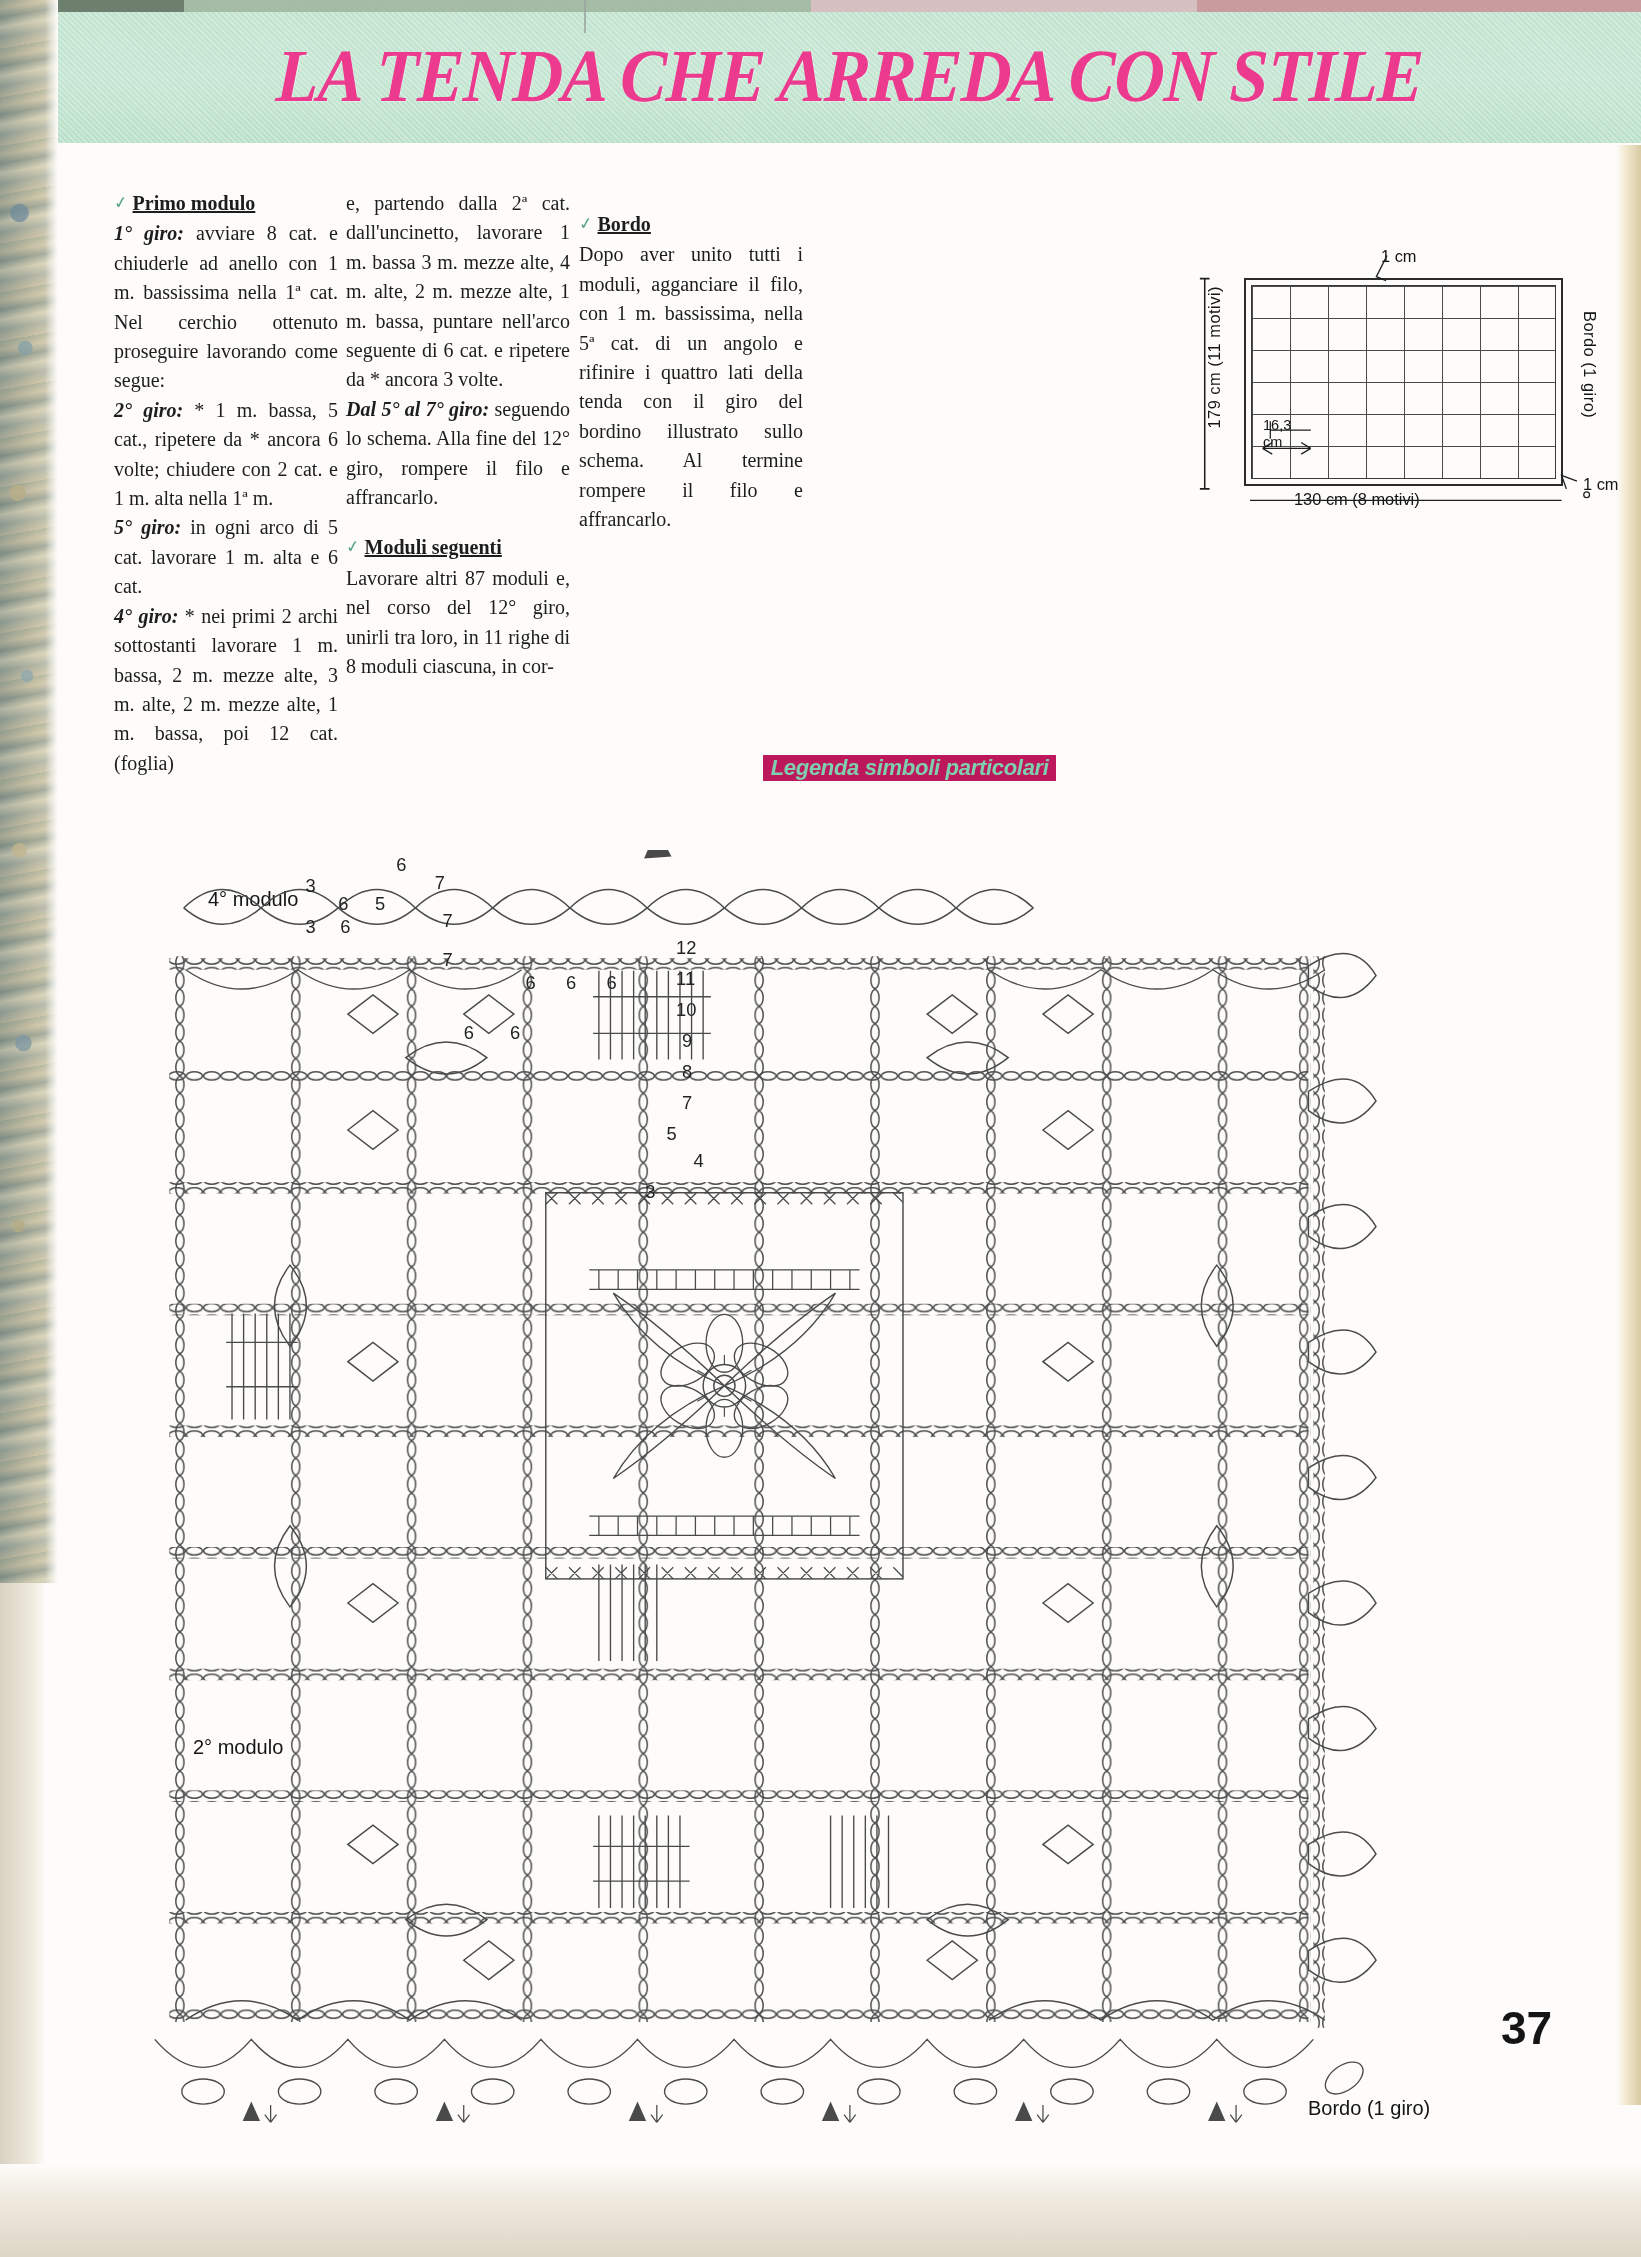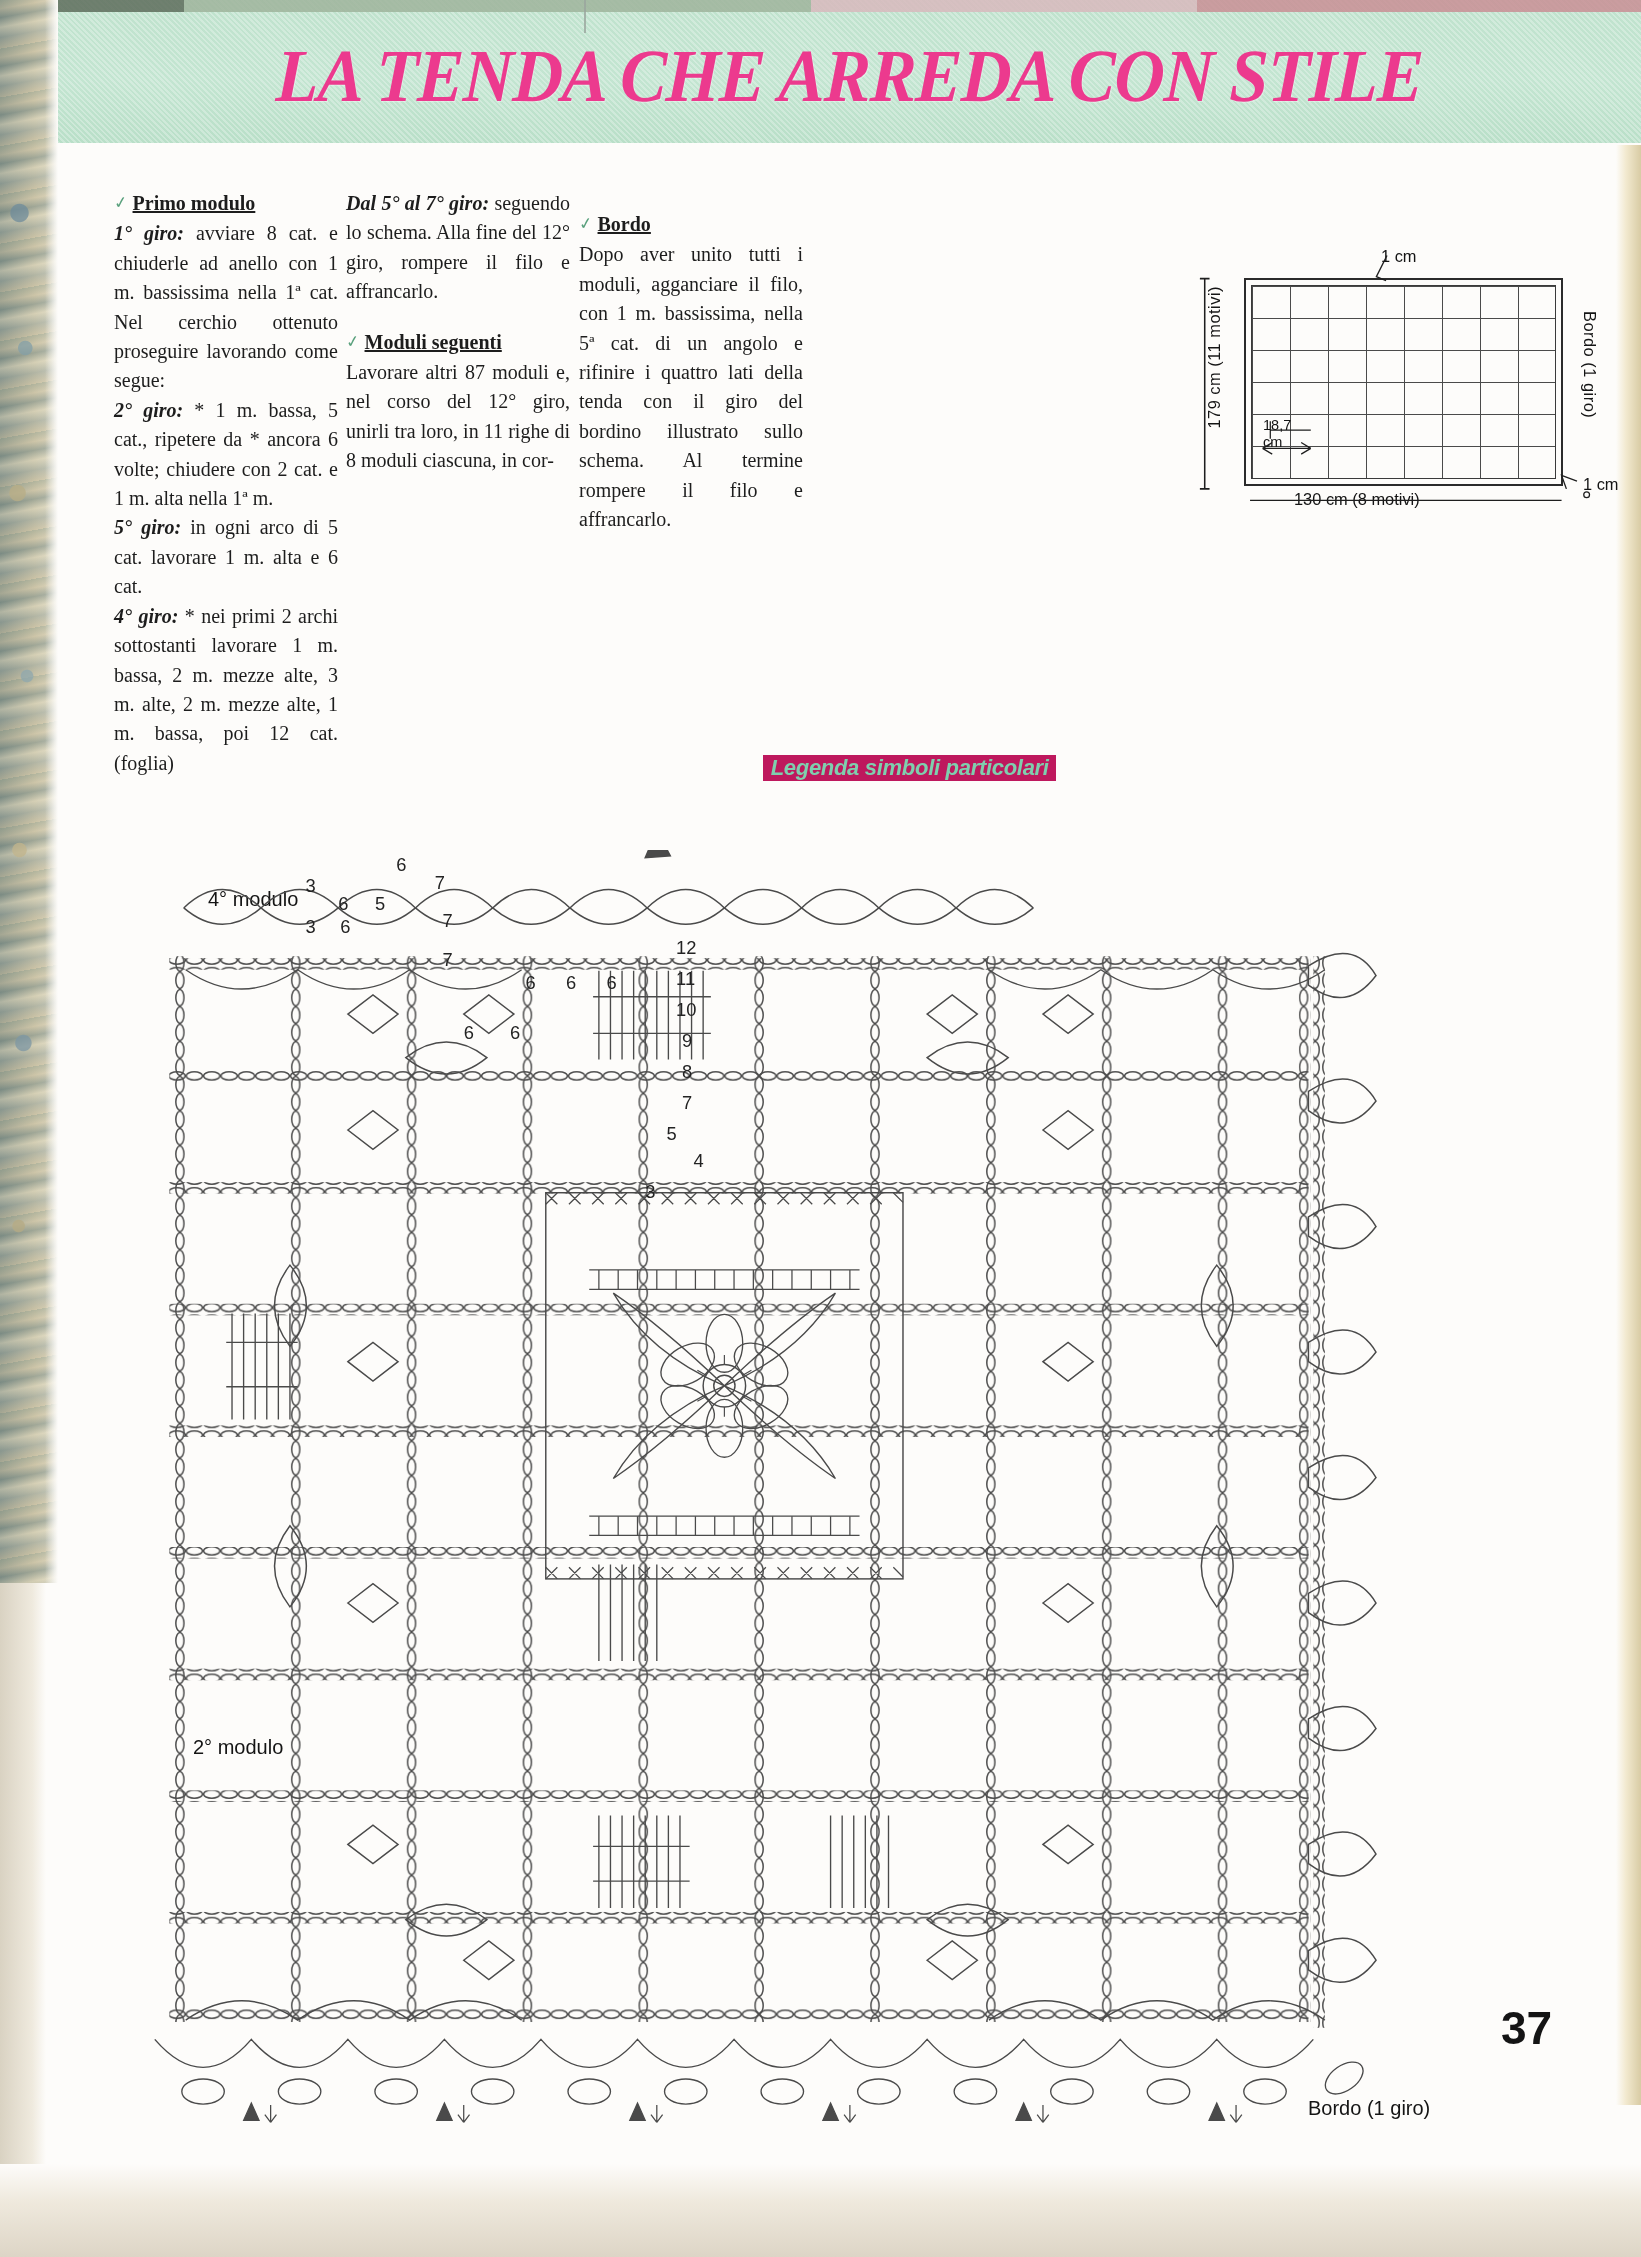--- a/index.html
+++ b/index.html
@@ -202,20 +202,21 @@
   </div>
 
   <div class="col" id="col-1">
       <p><span class="check">✓</span><span class="heading" style="display: inline;">Primo modulo</span></p>
       <p><span class="run-in">1° giro:</span><span> avviare 8 cat. e chiuderle ad anello con 1 m. bassissima nella 1ª cat. Nel cerchio ottenuto proseguire lavorando come segue:</span></p>
       <p><span class="run-in">2° giro:</span><span> * 1 m. bassa, 5 cat., ripetere da * ancora 6 volte; chiudere con 2 cat. e 1 m. alta nella 1ª m.</span></p>
       <p><span class="run-in">5° giro:</span><span> in ogni arco di 5 cat. lavorare 1 m. alta e 6 cat.</span></p>
       <p><span class="run-in">4° giro:</span><span> * nei primi 2 archi sottostanti lavorare 1 m. bassa, 2 m. mezze alte, 3 m. alte, 2 m. mezze alte, 1 m. bassa, poi 12 cat. (foglia)</span></p>
     </div>
   <div class="col" id="col-2">
+      <p><span>e, partendo dalla 2ª cat. dall'uncinetto, lavorare 1 m. bassa 3 m. mezze alte, 4 m. alte, 2 m. mezze alte, 1 m. bassa, puntare nell'arco seguente di 6 cat. e ripetere da * ancora 3 volte.</span></p>
       <p><span class="run-in">Dal 5° al 7° giro:</span><span> seguendo lo schema. Alla fine del 12° giro, rompere il filo e affrancarlo.</span></p>
       <span class="gap"></span>
       <p><span class="check">✓</span><span class="heading" style="display: inline;">Moduli seguenti</span></p>
       <p><span>Lavorare altri 87 moduli e, nel corso del 12° giro, unirli tra loro, in 11 righe di 8 moduli ciascuna, in cor-</span></p>
     </div>
   <div class="col" id="col-3">
       <span class="gap"></span>
       <p><span class="check">✓</span><span class="heading" style="display: inline;">Bordo</span></p>
       <p><span>Dopo aver unito tutti i moduli, agganciare il filo, con 1 m. bassissima, nella 5ª cat. di un angolo e rifinire i quattro lati della tenda con il giro del bordino illustrato sullo schema. Al termine rompere il filo e affrancarlo.</span></p>
     </div>
@@ -224,21 +225,21 @@
     <div id="schema-frame"></div>
     <div id="schema-inner"></div>
   </div>
 
   <div class="schema-lbl" id="lbl-1cm-top">1 cm</div>
   <div class="schema-lbl" id="lbl-1cm-right">1 cm</div>
   <div class="schema-lbl" id="lbl-width">130 cm (8 motivi)</div>
   <div class="schema-lbl" id="lbl-height">179 cm (11 motivi)</div>
   <div class="schema-lbl" id="lbl-bordo-right">Bordo (1 giro)</div>
   <div class="schema-lbl" id="lbl-163">
-    <span>18,7</span><br>
+    <span>16,3</span><br>
     <span>cm</span>
   </div>
 
   <svg style="position:absolute;left:1197px;top:232px;width:434px;height:290px;overflow:visible;pointer-events:none" viewBox="0 0 450 300" width="434" height="290">
     <path d="M8 48 L8 266" stroke="#1e1e1e" stroke-width="1.6" fill="none"></path>
     <path d="M3 48 L13 48 M3 266 L13 266" stroke="#1e1e1e" stroke-width="1.6"></path>
     <path d="M197 24 L186 46 L196 50" stroke="#1e1e1e" stroke-width="1.4" fill="none"></path>
     <path d="M394 258 L378 252 L383 266" stroke="#1e1e1e" stroke-width="1.4" fill="none"></path>
     <path d="M76 196 L76 214 M76 205 L118 205" stroke="#1e1e1e" stroke-width="1.3" fill="none"></path>
     <path d="M68 224 L118 224 M68 224 L78 218 M68 224 L78 230 M118 224 L108 218 M118 224 L108 230" stroke="#1e1e1e" stroke-width="1.3" fill="none"></path>

